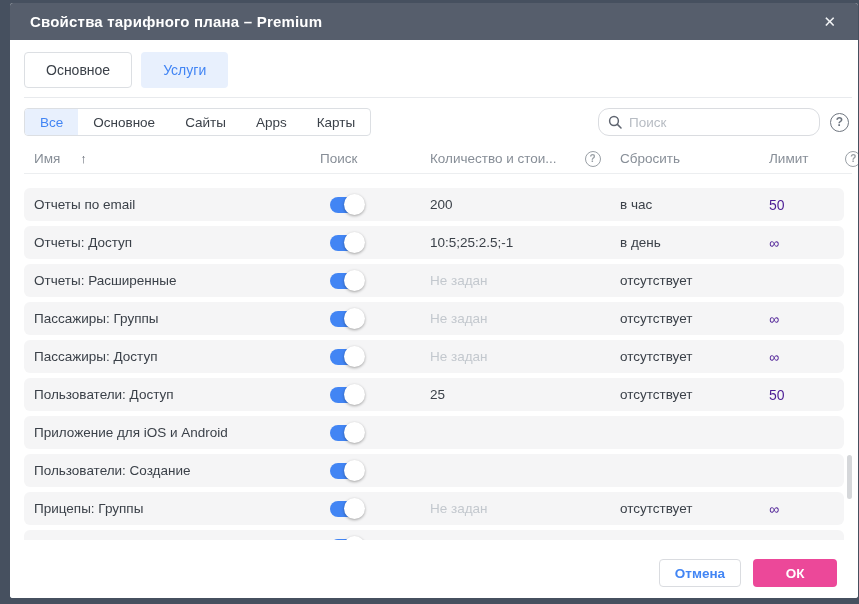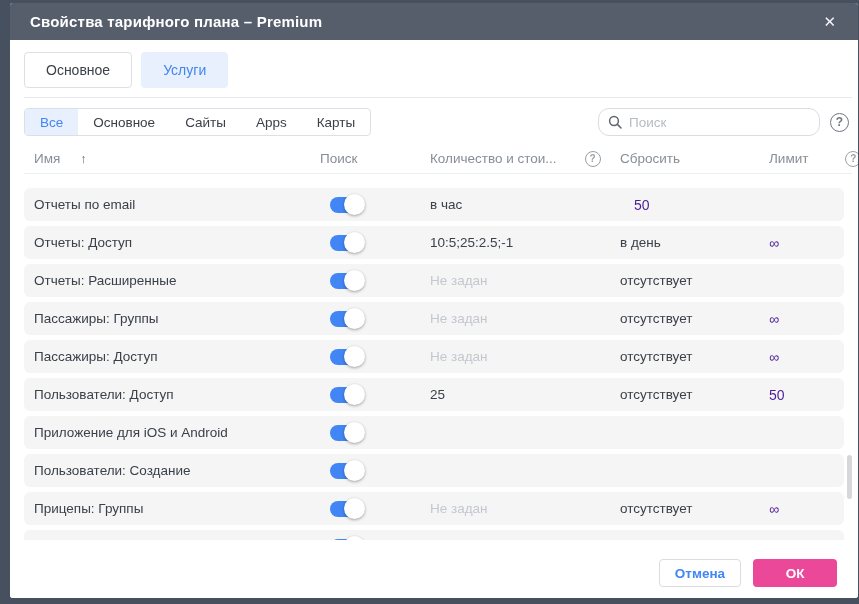--- a/index.html
+++ b/index.html
@@ -181,20 +181,21 @@
 
     <div class="rows-viewport">
       <div class="rows-list">
           <div class="row grid-cols">
     <div class="cell-name">Отчеты по email</div>
     <div class="cell-status">
       <div class="toggle">
         <div class="knob"></div>
       </div>
     </div>
+    <div class="cell-qty">200</div>
     <div class="cell-reset">в час</div>
     <div class="cell-limit">50</div>
   </div>
           <div class="row grid-cols">
     <div class="cell-name">Отчеты: Доступ</div>
     <div class="cell-status">
       <div class="toggle">
         <div class="knob"></div>
       </div>
     </div>

